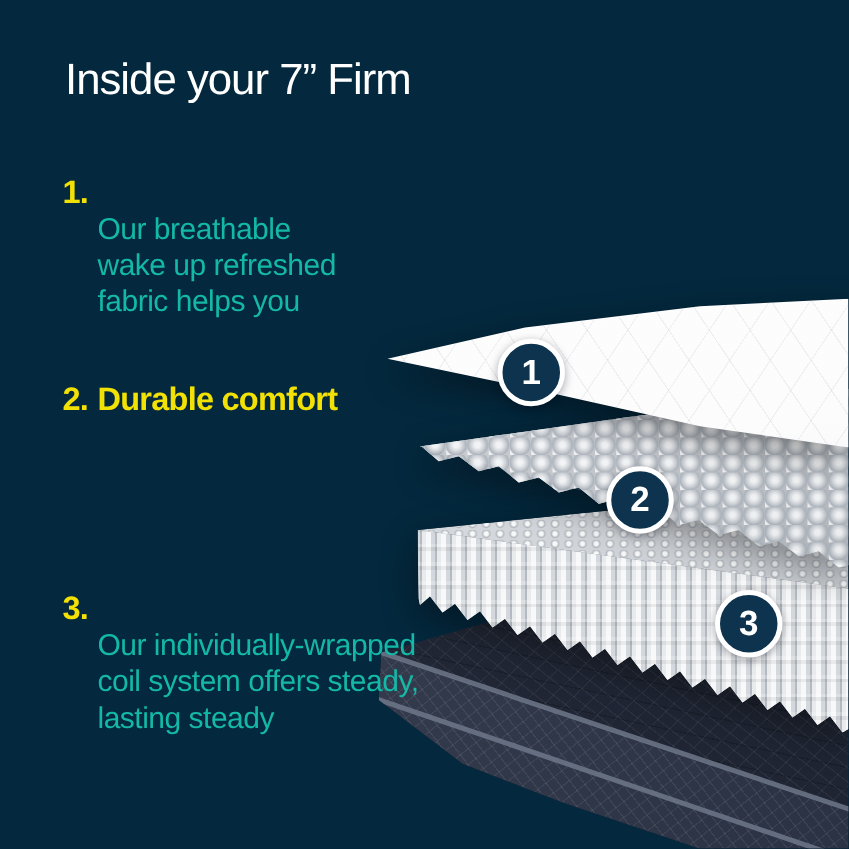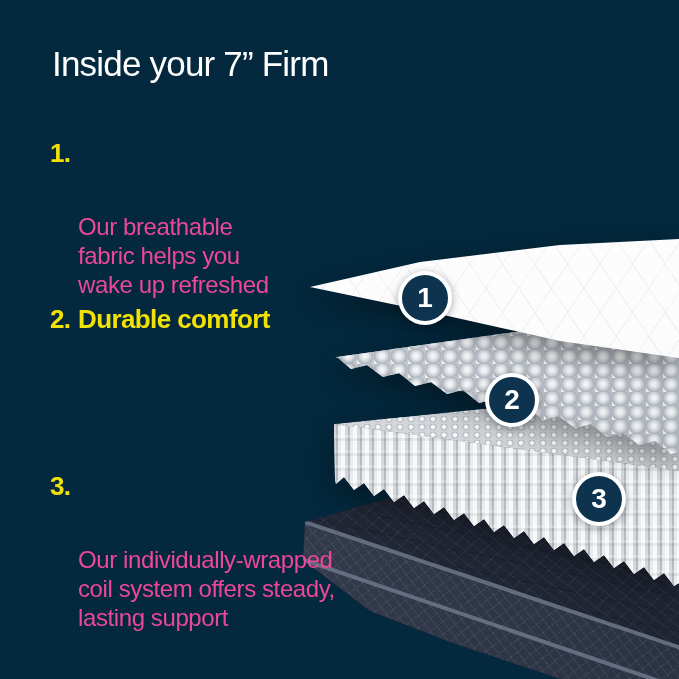--- a/index.html
+++ b/index.html
@@ -19,23 +19,22 @@
   .feature-item{position:absolute;left:50px;z-index:20;}
   .item-1{top:138px;}
   .item-2{top:304px;}
   .item-3{top:471px;}
   .item-head{
     display:flex;color:#f2e104;font-size:26px;font-weight:bold;
     letter-spacing:-0.6px;line-height:31px;white-space:nowrap;
   }
   .item-num{width:28px;flex:none;}
   .item-body{
-    margin-left:28px;color:#ec4899;font-size:24px;letter-spacing:-0.4px;
+    margin-left:28px;color:#14b8a6;font-size:24px;letter-spacing:-0.4px;
     line-height:29px;
-    margin-top:43px;
   }
   .body-line{white-space:nowrap;}
   .reg-mark{font-size:13px;vertical-align:super;line-height:0;}
 
   
   .layer-wrap{position:absolute;inset:0;z-index:1;}
   .shadowed{filter:drop-shadow(0 10px 14px rgba(0,0,0,0.38));}
   .layer{position:absolute;inset:0;}
 
   
@@ -162,36 +161,36 @@
   </div>
 
   <div class="page-title">Inside your 7” Firm</div>
 
   <div class="feature-item item-1">
     <div class="item-head">
       <span class="item-num">1.</span>
     </div>
     <div class="item-body">
       <div class="body-line">Our breathable</div>
+      <div class="body-line">wake up refreshed</div>
       <div class="body-line">fabric helps you</div>
-      <div class="body-line">wake up refreshed</div>
     </div>
   </div>
 
   <div class="feature-item item-2">
     <div class="item-head">
       <span class="item-num">2.</span>
       <span>Durable comfort</span>
     </div>
   </div>
 
   <div class="feature-item item-3">
     <div class="item-head">
       <span class="item-num">3.</span>
     </div>
     <div class="item-body">
       <div class="body-line">Our individually-wrapped</div>
       <div class="body-line">coil system offers steady,</div>
-      <div class="body-line">lasting support</div>
+      <div class="body-line">lasting steady</div>
     </div>
   </div>
 
 </div>
 
 </body></html>

